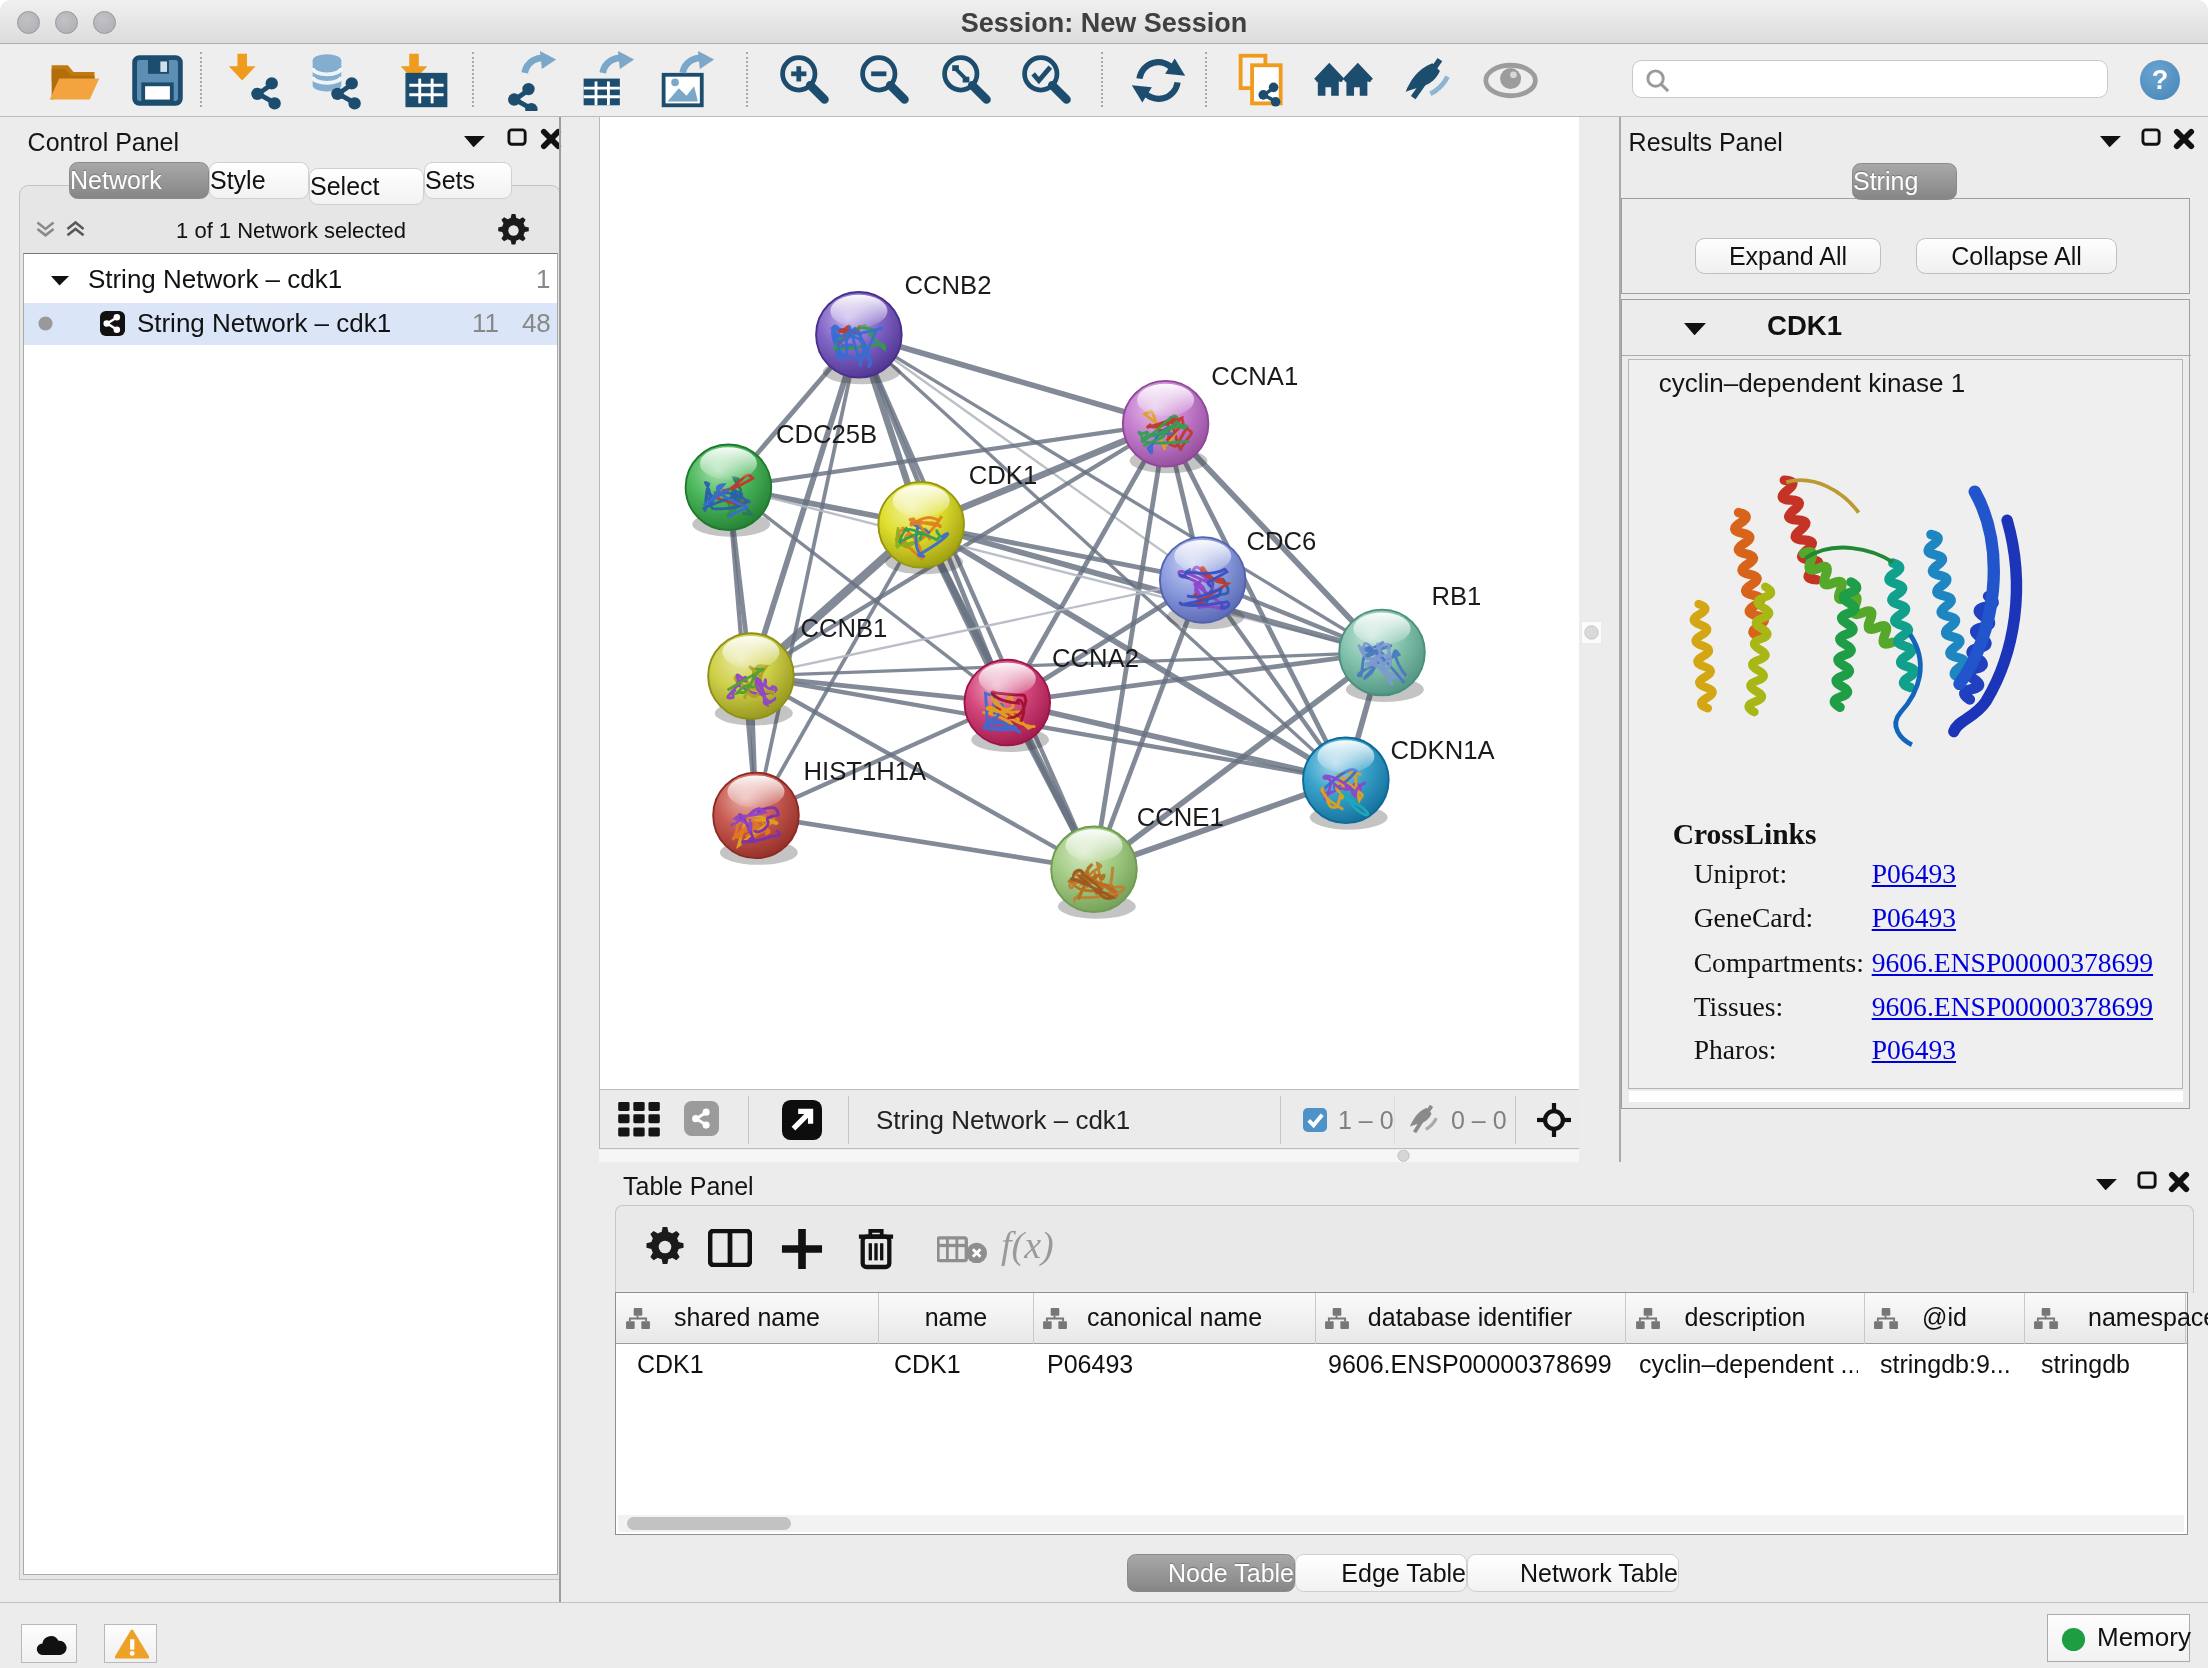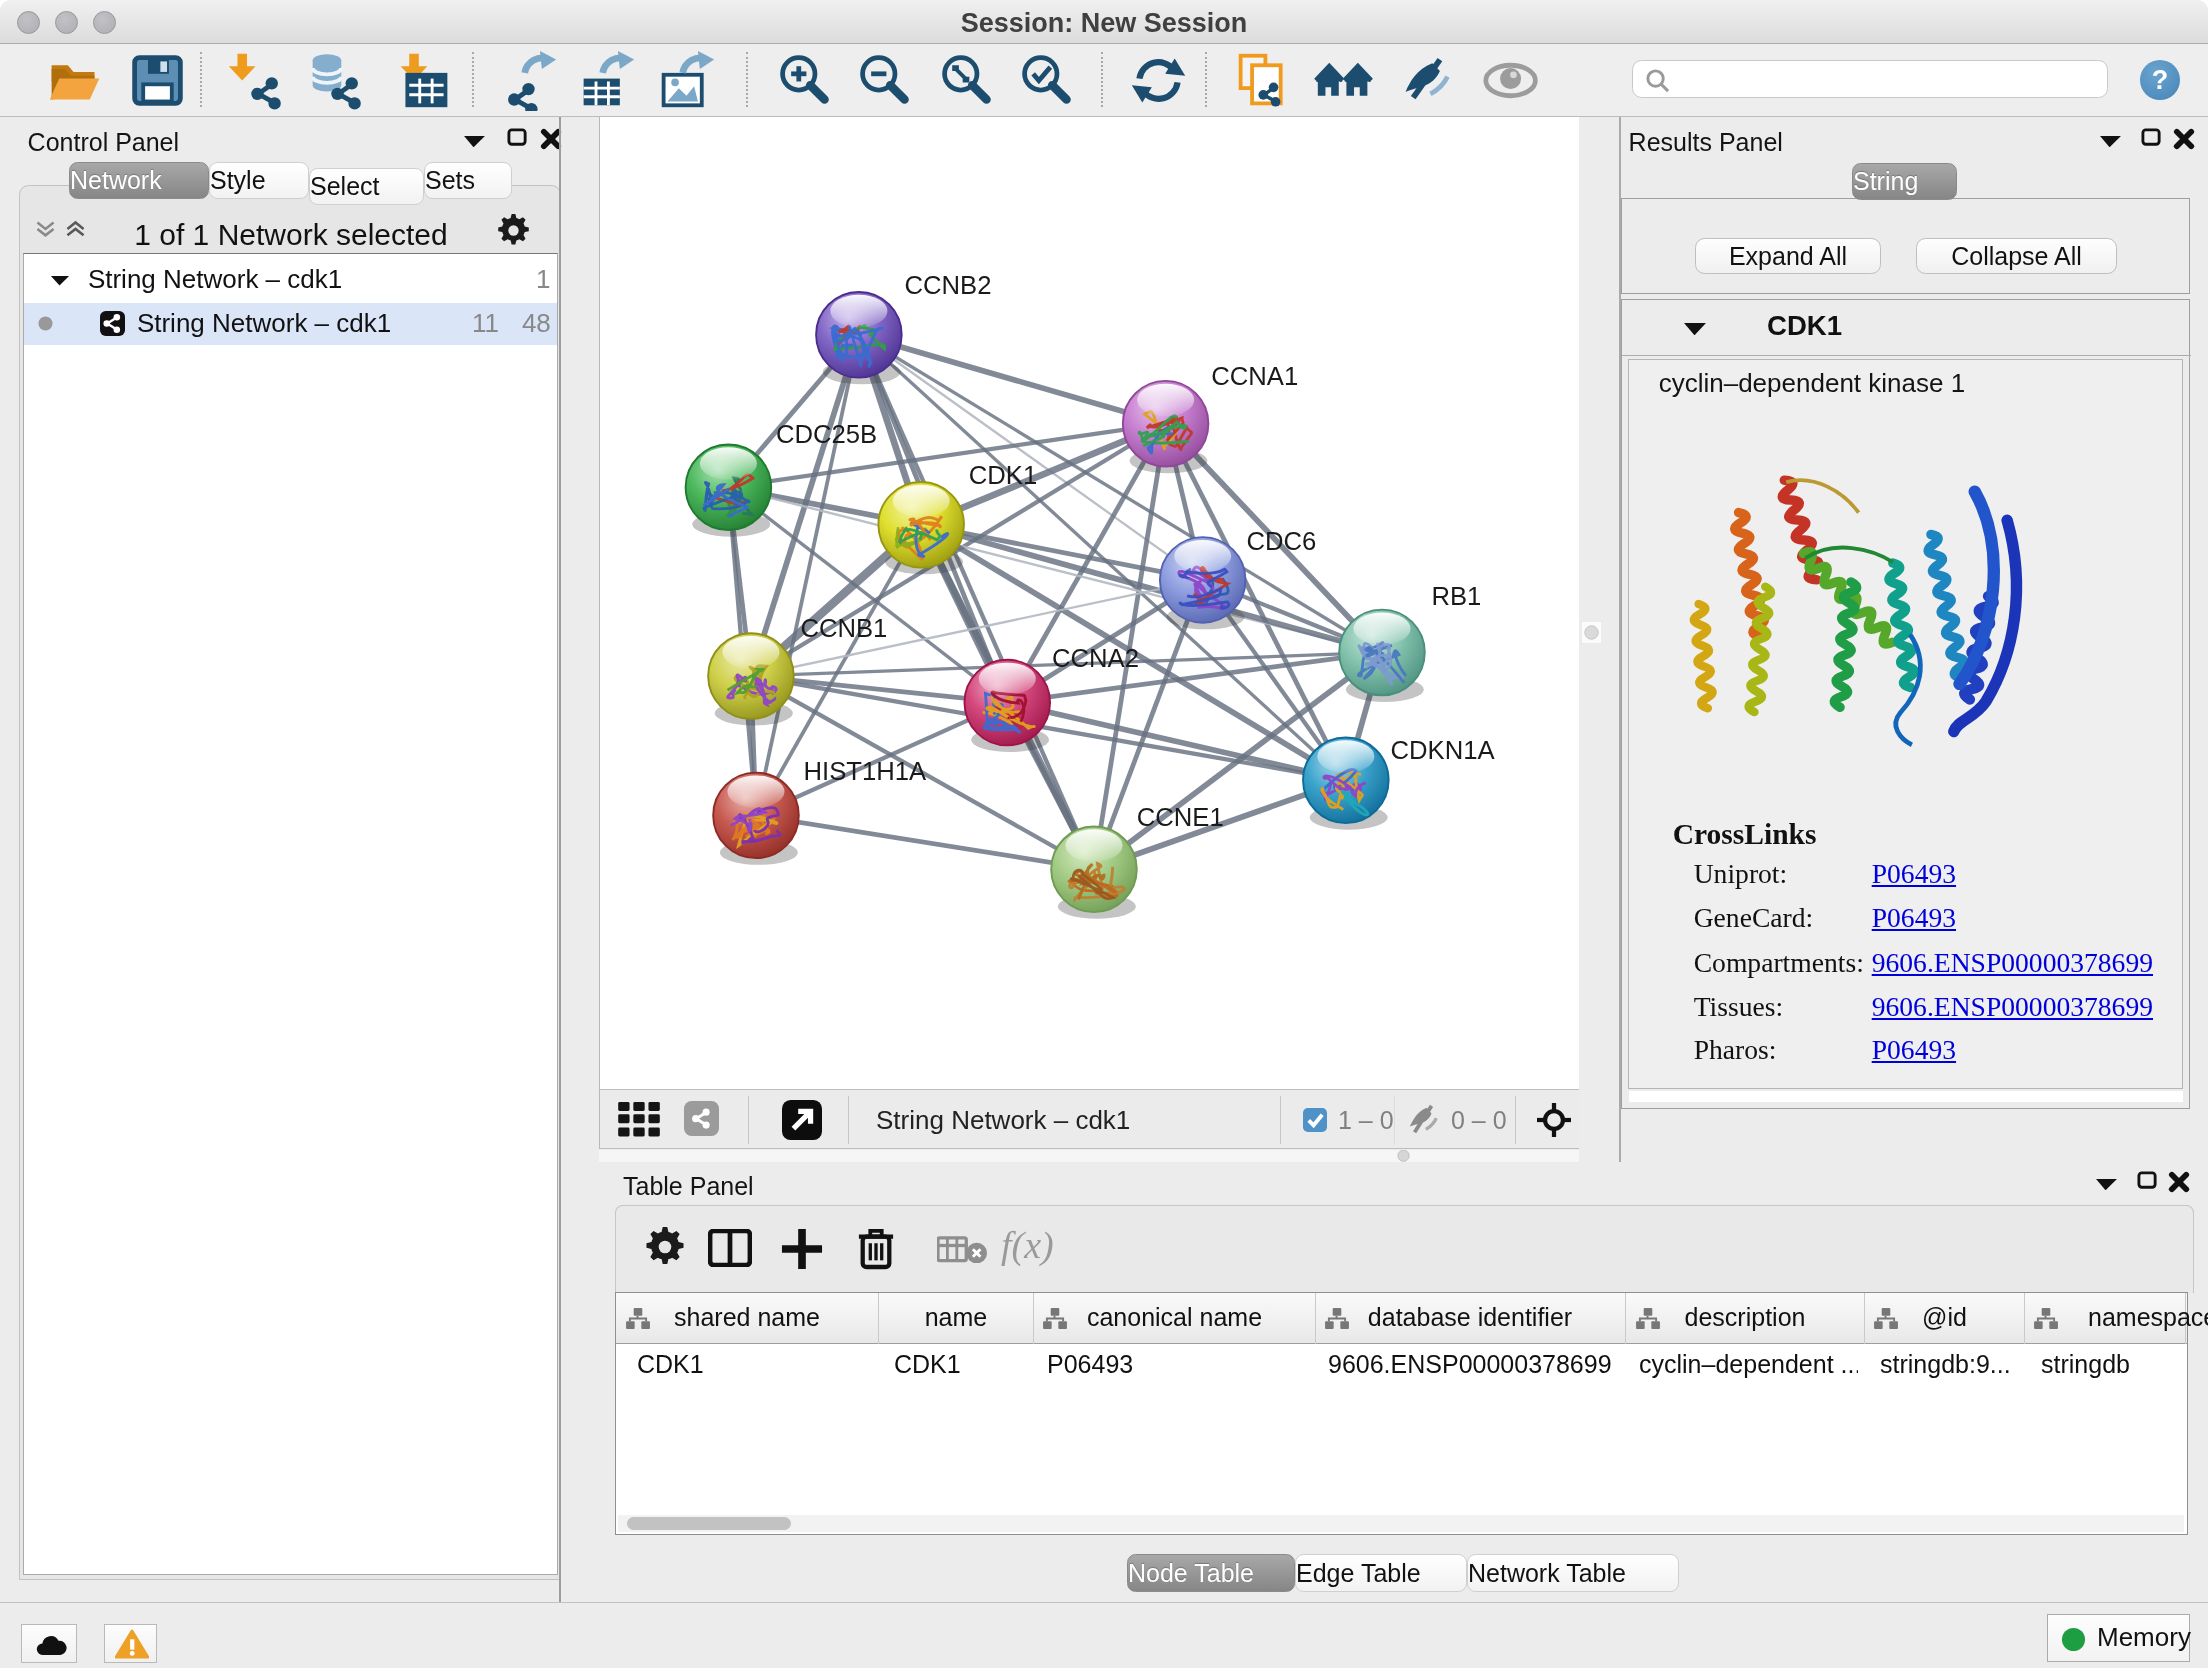--- a/index.html
+++ b/index.html
@@ -31,21 +31,21 @@
 .serif{font-family:"Liberation Serif",serif}
 .xlink{color:#0000dd;text-decoration:underline}
 #tpanel{position:absolute;left:562px;top:1162px;width:1646px;height:439px;background:#ececec}
 #ttool{position:absolute;left:53px;top:43px;width:1579px;height:88px;background:#e9e9e9;border:1px solid #c6c6c6;border-bottom:none;border-radius:7.6px 7.6px 0 0}
 #ttable{position:absolute;left:53px;top:130px;width:1573px;height:243px;background:#fff;border:1.9px solid #8f8f8f}
 #thead{position:absolute;left:0;top:0;width:100%;height:51px;background:linear-gradient(#fafafa,#e8e8e8);border-bottom:1.9px solid #9c9c9c;font-size:25px;color:#111}
 .thcell{position:absolute;top:0;height:51px;border-right:1px solid #c9c9c9;text-align:center;line-height:49px}
 .tdcell{position:absolute;top:57px;font-size:25px;color:#111;white-space:nowrap;overflow:hidden}
 #hscroll{position:absolute;left:1.9px;bottom:1.9px;width:1566px;height:17px;background:#f2f2f2}
 #hthumb{position:absolute;left:9.5px;top:1.9px;width:164px;height:13.3px;background:#c2c2c2;border-radius:6.7px}
-.btab{position:absolute;top:392px;height:38px;border:1px solid #cfcfcf;border-radius:8.6px;background:linear-gradient(#ffffff,#f2f2f2);text-align:left;font-size:25px;color:#111;line-height:36px}
+.btab{position:absolute;top:392px;height:38px;border:1px solid #cfcfcf;border-radius:8.6px;background:linear-gradient(#ffffff,#f2f2f2);text-align:right;font-size:25px;color:#111;line-height:36px}
 #statusbar{position:absolute;left:0;top:1602px;width:2208px;height:67px;background:#ececec;border-top:1.9px solid #c2c2c2}
 .sbtn{position:absolute;top:21px;width:56px;height:39px;background:linear-gradient(#fdfdfd,#f0f0f0);border:1.9px solid #b9b9b9}
 .btab.tabsel{background:linear-gradient(#a8a8a8,#868686);color:#fff;border-color:#8a8a8a;text-shadow:0 -1px 1px rgba(0,0,0,.25)}
 #membtn{position:absolute;left:2047px;top:11.4px;width:143px;height:48px;background:linear-gradient(#fdfdfd,#f2f2f2);border:1.9px solid #ababab;font-size:26px;color:#111;line-height:44px}
 </style></head><body>
 <div id="win">
     <div id="titlebar">
       <div class="tl" style="left:17px"></div>
       <div class="tl" style="left:55px"></div>
       <div class="tl" style="left:93px"></div>
@@ -237,21 +237,21 @@
             <path d="M3,3 l10,8 10,-8"></path>
             <path d="M3,11 l10,8 10,-8"></path>
           </g>
         </svg>
         <svg class="abs" style="left:43px;top:34px" width="25" height="21" viewBox="0 0 26 26">
           <g stroke="#5a5a5a" stroke-width="3.2" fill="none">
             <path d="M3,11 l10,-8 10,8"></path>
             <path d="M3,19 l10,-8 10,8"></path>
           </g>
         </svg>
-        <div class="abs" style="left:100px;top:32px;width:342px;text-align:center;font-size:30px;color:#111">1 of 1 Network selected</div>
+        <div class="abs" style="left:100px;top:32px;width:342px;text-align:center;font-size:22px;color:#111">1 of 1 Network selected</div>
         <svg class="abs" style="left:477px;top:27.6px" width="33" height="33" viewBox="0 0 35 35">
           <path fill="#1b1b1b" d="M15.5,0 h4 l1,4.3 a11.5,11.5 0 0 1 3.2,1.3 l3.8-2.2 2.8,2.8 -2.2,3.8 a11.5,11.5 0 0 1 1.3,3.2 l4.3,1 v4 l-4.3,1 a11.5,11.5 0 0 1 -1.3,3.2 l2.2,3.8 -2.8,2.8 -3.8,-2.2 a11.5,11.5 0 0 1 -3.2,1.3 l-1,4.3 h-4 l-1,-4.3 a11.5,11.5 0 0 1 -3.2,-1.3 l-3.8,2.2 -2.8,-2.8 2.2,-3.8 a11.5,11.5 0 0 1 -1.3,-3.2 l-4.3,-1 v-4 l4.3,-1 a11.5,11.5 0 0 1 1.3,-3.2 L4.7,6.2 7.5,3.4 l3.8,2.2 a11.5,11.5 0 0 1 3.2,-1.3 z"></path>
           <circle cx="17.5" cy="17.5" r="5.5" fill="#e6e6e6"></circle>
         </svg>
         <div id="cplist">
           <div class="lrow" style="top:5.7px">
             <svg class="abs" style="left:26px;top:14.3px" width="20" height="12.4" viewBox="0 0 21 13">
               <path d="M1,2 L20,2 L10,12 Z" fill="#111"></path>
             </svg>
             <span class="abs" style="left:64px;top:4.8px">String Network – cdk1</span>

